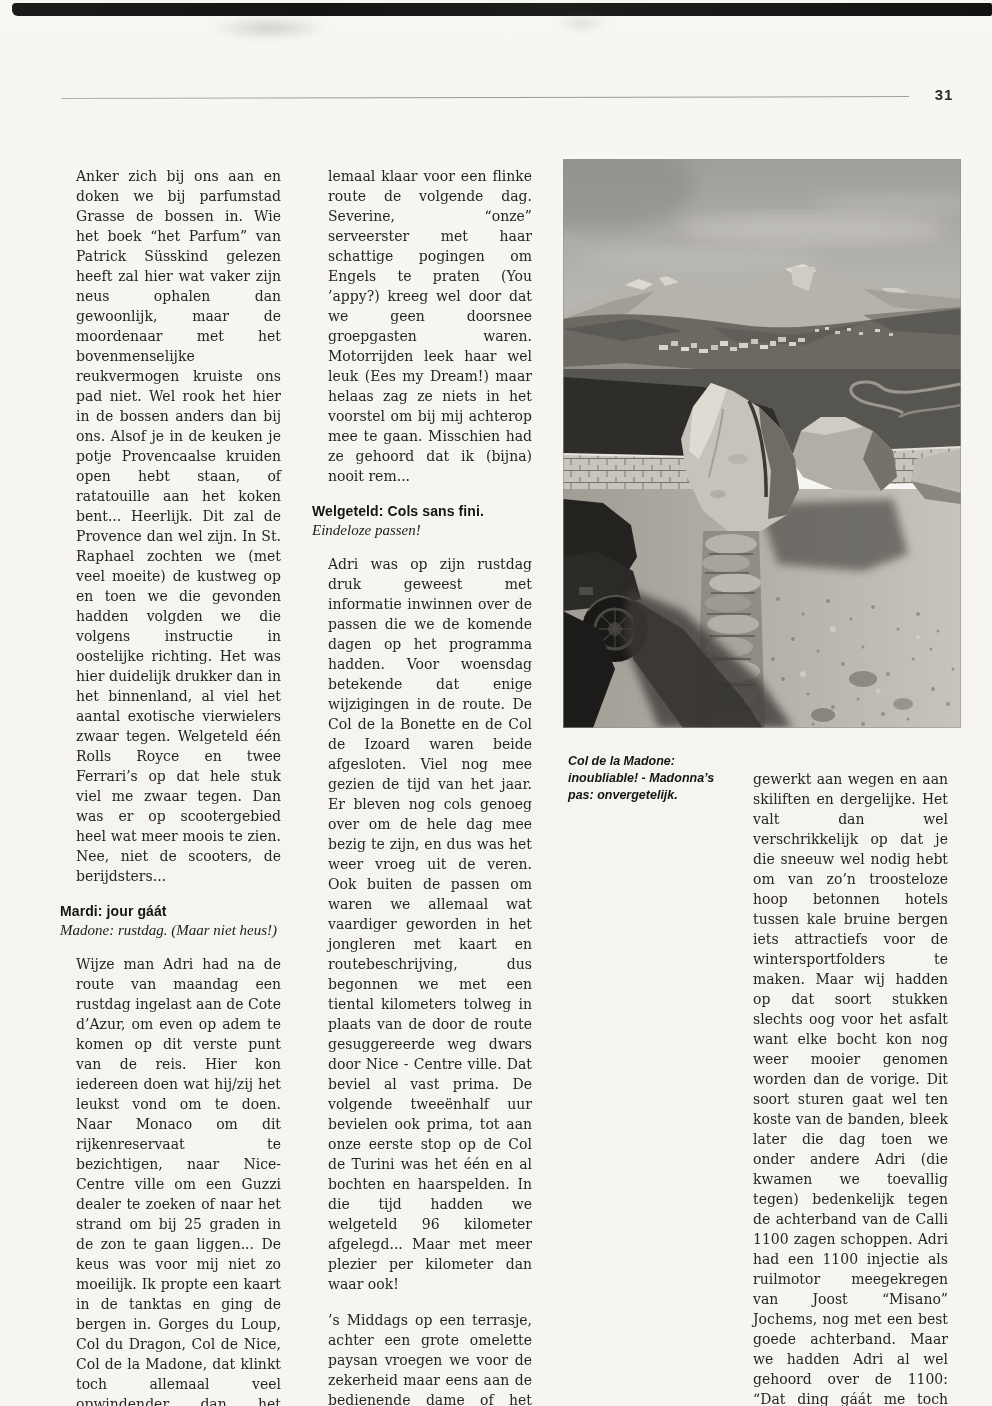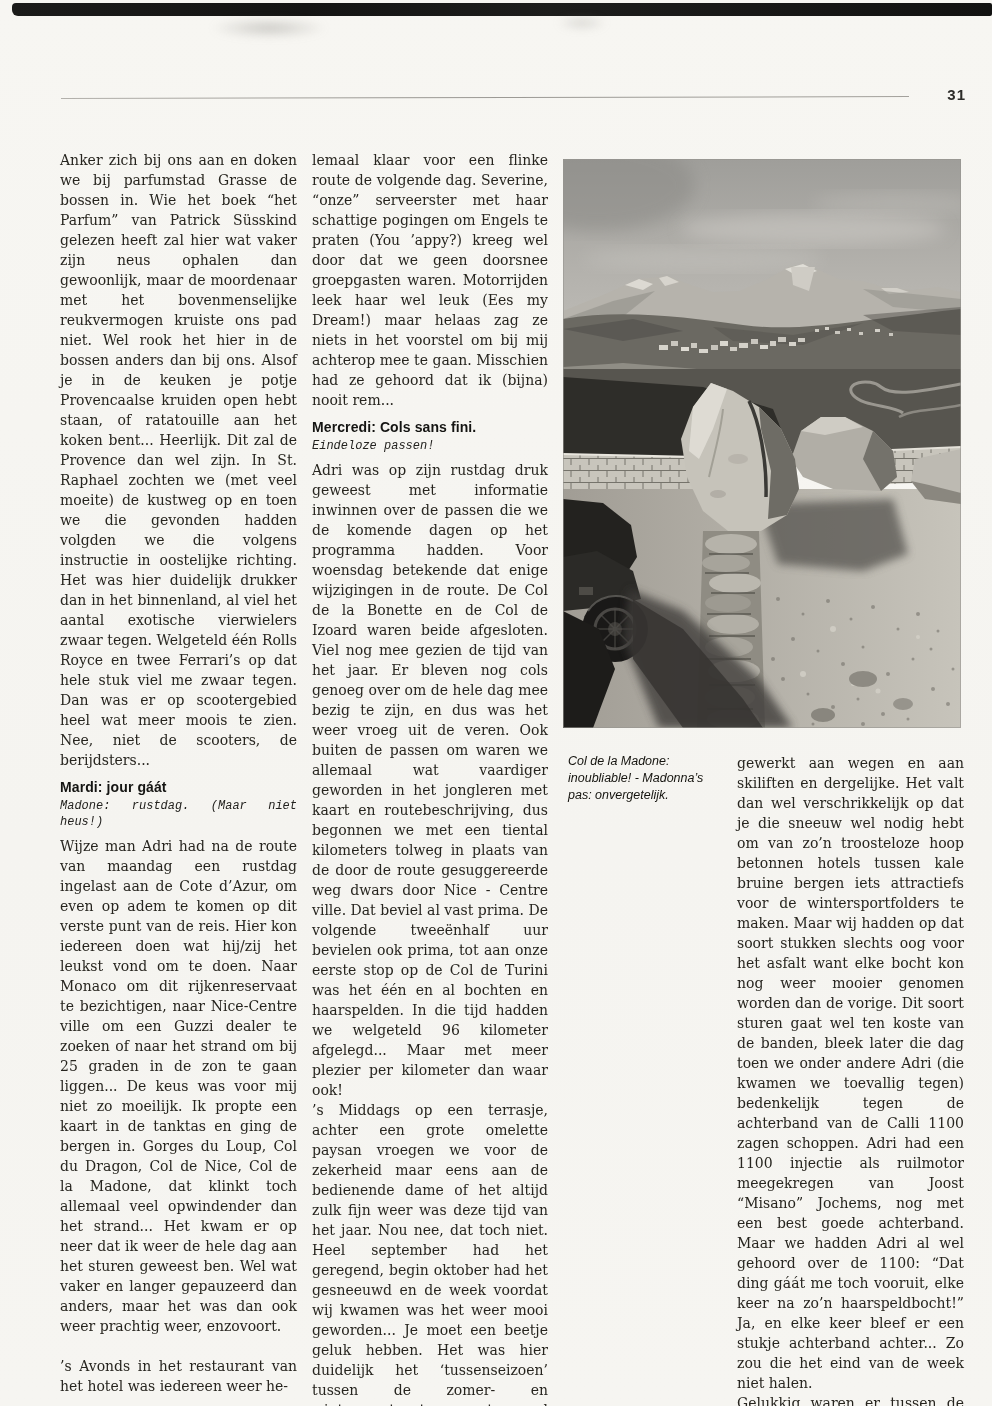--- a/index.html
+++ b/index.html
@@ -16,43 +16,43 @@
     border-radius:4px 2px 2px 6px;
   }
   .smudge{position:absolute;border-radius:50%;filter:blur(4px);}
   .smudge.a{left:210px;top:18px;width:118px;height:20px;
     background:radial-gradient(ellipse,rgba(125,123,118,.38),rgba(125,123,118,0) 70%);}
   .smudge.b{left:556px;top:16px;width:52px;height:14px;
     background:radial-gradient(ellipse,rgba(130,128,124,.30),rgba(130,128,124,0) 70%);}
   .header-rule{position:absolute;left:61px;top:97px;width:848px;height:1px;
     background:linear-gradient(90deg,#b3b1ac,#9a9893 40%,#a3a19c);transform:rotate(-0.12deg);}
   .page-number{
-    position:absolute;left:922px;top:86px;width:44px;text-align:right;
+    position:absolute;left:922px;top:86px;width:44px;text-align:center;
     font-family:"Liberation Sans",sans-serif;font-weight:bold;font-size:15px;
     letter-spacing:1px;color:#2d2c29;
   }
   .col{position:absolute;top:150px;font-size:14px;line-height:20px;text-align:justify;}
-  .col p{margin:0;}
+  .col p{margin:16px;}
   .col-1{left:60px;width:237px;}
   .col-2{left:312px;width:236px;}
   .col-3{left:737px;top:753px;width:227px;}
   .gap-before{margin-top:20px !important;}
   h3.day-heading{
     font-family:"Liberation Sans",sans-serif;font-weight:bold;font-size:14px;
     line-height:18px;margin:8px 0 0 0;color:#141412;letter-spacing:.1px;
   }
   .day-subheading{
-    display:block;font-family:Liberation Mono, monospace;font-style:italic;
-    font-size:12px;line-height:16px;margin:2px 0 6px 0;color:#23221f;
+    display:block;font-family:Liberation Serif, serif;font-style:italic;
+    font-size:15px;line-height:16px;margin:2px 0 6px 0;color:#23221f;
   }
   figure.photo{position:absolute;left:563px;top:159px;width:398px;height:569px;margin:0;}
   figure.photo svg{display:block;width:398px;height:569px;}
   figcaption,.photo-caption{
     position:absolute;left:568px;top:753px;width:150px;
-    font-family:"Liberation Sans",sans-serif;font-weight:normal;font-style:italic;
+    font-family:"Liberation Sans",sans-serif;font-weight:bold;font-style:italic;
     font-size:12.5px;line-height:17px;color:#15140f;
   }
 </style>
 </head>
 <body>
 
 <div class="page">
 
   <div class="scan-bar"></div>
   <div class="smudge a"></div>
@@ -64,21 +64,21 @@
   <div class="col col-1">
     <p>Anker zich bij ons aan en doken we bij parfumstad Grasse de bossen in. Wie het boek “het Parfum” van Patrick Süsskind gelezen heeft zal hier wat vaker zijn neus ophalen dan gewoonlijk, maar de moordenaar met het bovenmenselijke reukvermogen kruiste ons pad niet. Wel rook het hier in de bossen anders dan bij ons. Alsof je in de keuken je potje Provencaalse kruiden open hebt staan, of ratatouille aan het koken bent... Heerlijk. Dit zal de Provence dan wel zijn. In St. Raphael zochten we (met veel moeite) de kustweg op en toen we die gevonden hadden volgden we die volgens instructie in oostelijke richting. Het was hier duidelijk drukker dan in het binnenland, al viel het aantal exotische vierwielers zwaar tegen. Welgeteld één Rolls Royce en twee Ferrari’s op dat hele stuk viel me zwaar tegen. Dan was er op scootergebied heel wat meer moois te zien. Nee, niet de scooters, de berijdsters...</p>
     <h3 class="day-heading">Mardi: jour gáát</h3>
     <span class="day-subheading">Madone: rustdag. (Maar niet heus!)</span>
     <p>Wijze man Adri had na de route van maandag een rustdag ingelast aan de Cote d’Azur, om even op adem te komen op dit verste punt van de reis. Hier kon iedereen doen wat hij/zij het leukst vond om te doen. Naar Monaco om dit rijkenreservaat te bezichtigen, naar Nice-Centre ville om een Guzzi dealer te zoeken of naar het strand om bij 25 graden in de zon te gaan liggen... De keus was voor mij niet zo moeilijk. Ik propte een kaart in de tanktas en ging de bergen in. Gorges du Loup, Col du Dragon, Col de Nice, Col de la Madone, dat klinkt toch allemaal veel opwindender dan het strand... Het kwam er op neer dat ik weer de hele dag aan het sturen geweest ben. Wel wat vaker en langer gepauzeerd dan anders, maar het was dan ook weer prachtig weer, enzovoort.</p>
     <p class="gap-before">’s Avonds in het restaurant van het hotel was iedereen weer he-</p>
   </div>
 
   <div class="col col-2">
     <p>lemaal klaar voor een flinke route de volgende dag. Severine, “onze” serveerster met haar schattige pogingen om Engels te praten (You ’appy?) kreeg wel door dat we geen doorsnee groepgasten waren. Motorrijden leek haar wel leuk (Ees my Dream!) maar helaas zag ze niets in het voorstel om bij mij achterop mee te gaan. Misschien had ze gehoord dat ik (bijna) nooit rem...</p>
-    <h3 class="day-heading">Mercredi: Cols sans fini.</h3>
+    <h3 class="day-heading">Welgeteld: Cols sans fini.</h3>
     <span class="day-subheading">Eindeloze passen!</span>
     <p>Adri was op zijn rustdag druk geweest met informatie inwinnen over de passen die we de komende dagen op het programma hadden. Voor woensdag betekende dat enige wijzigingen in de route. De Col de la Bonette en de Col de Izoard waren beide afgesloten. Viel nog mee gezien de tijd van het jaar. Er bleven nog cols genoeg over om de hele dag mee bezig te zijn, en dus was het weer vroeg uit de veren. Ook buiten de passen om waren we allemaal wat vaardiger geworden in het jongleren met kaart en routebeschrijving, dus begonnen we met een tiental kilometers tolweg in plaats van de door de route gesuggereerde weg dwars door Nice - Centre ville. Dat beviel al vast prima. De volgende tweeënhalf uur bevielen ook prima, tot aan onze eerste stop op de Col de Turini was het één en al bochten en haarspelden. In die tijd hadden we welgeteld 96 kilometer afgelegd... Maar met meer plezier per kilometer dan waar ook!</p>
     <p>’s Middags op een terrasje, achter een grote omelette paysan vroegen we voor de zekerheid maar eens aan de bedienende dame of het altijd zulk fijn weer was deze tijd van het jaar. Nou nee, dat toch niet. Heel september had het geregend, begin oktober had het gesneeuwd en de week voordat wij kwamen was het weer mooi geworden... Je moet een beetje geluk hebben. Het was hier duidelijk het ‘tussenseizoen’ tussen de zomer- en wintersportgasten, want overal werd druk</p>
   </div>
 
   <figure class="photo">
     <svg viewBox="0 0 398 569" role="img" aria-label="Zwart-wit foto: grote rotsblokken op een bergpas met stenen muurtje, daarachter een bergdorp, beboste hellingen en besneeuwde toppen; linksonder het achterwiel en de schaduw van een geparkeerde motorfiets">
       <defs>
         <linearGradient id="skyG" x1="0" y1="0" x2="0" y2="1">
           <stop offset="0" stop-color="#9f9e9a"></stop>

